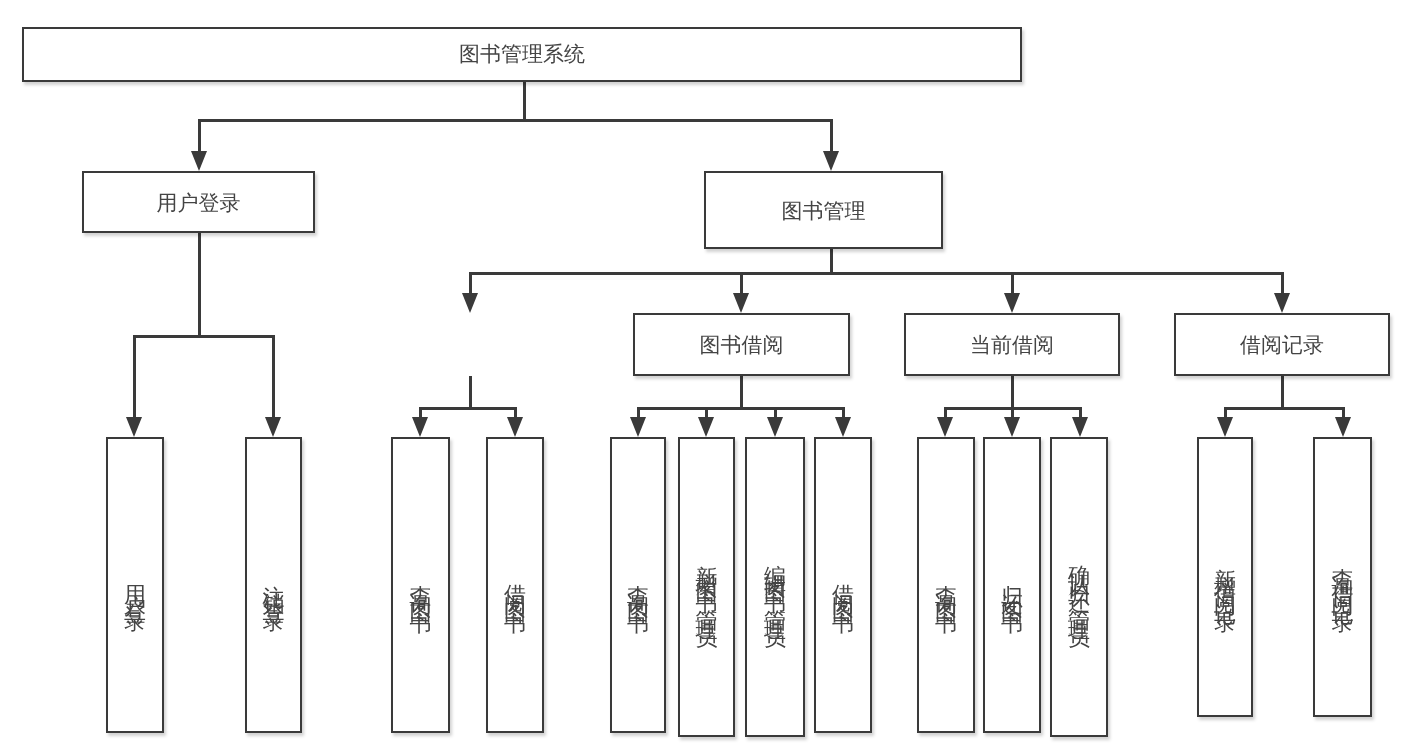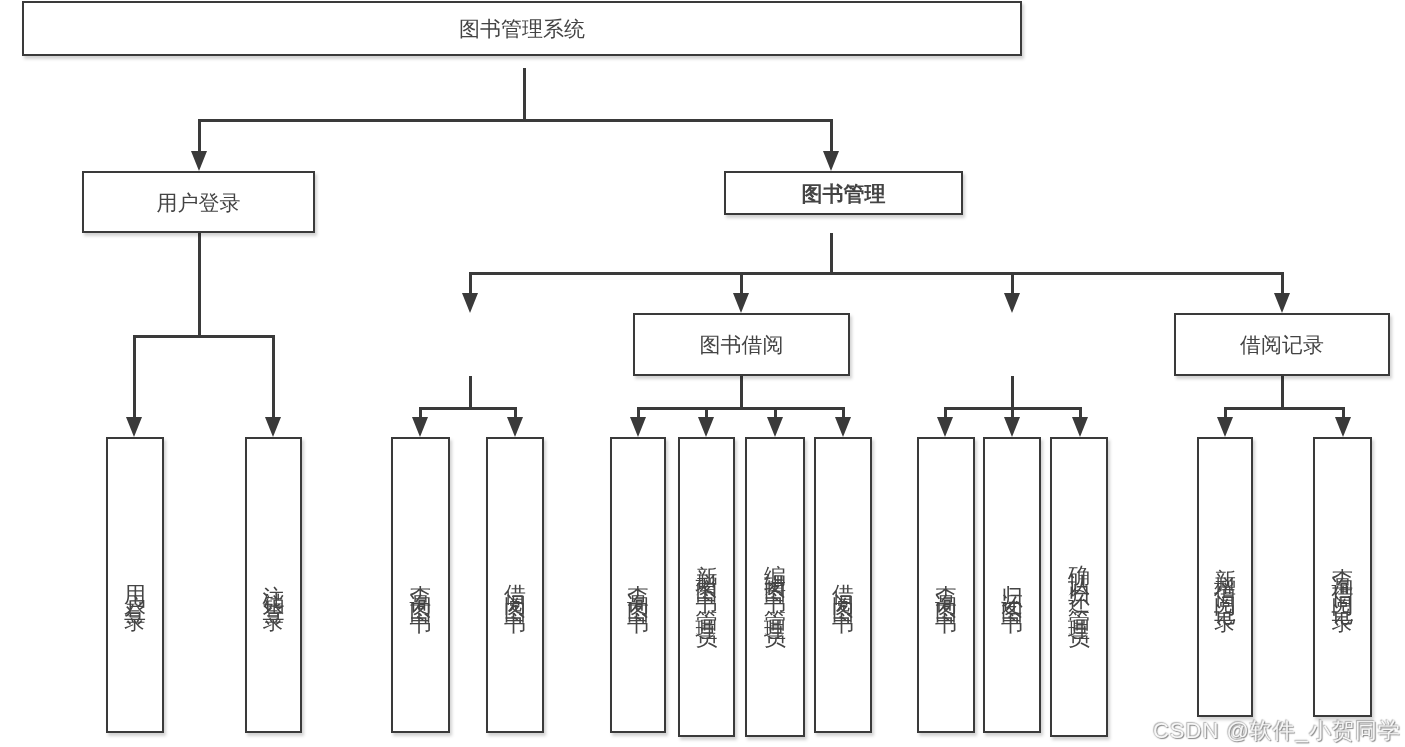--- a/index.html
+++ b/index.html
@@ -31,21 +31,20 @@
     position:absolute; white-space:nowrap;
     font-size:22px; letter-spacing:1px;
     color:#f7f7f7;
     text-shadow:1px 1px 1px #8a8a8a,-1px -1px 1px #b9b9b9,0 0 2px #9a9a9a;
   }
 </style>
 </head>
 <body>
 
 <div class="stage" id="stage">
-  <div class="watermark" style="top:716px; right:4px;">CSDN @软件_小贺同学</div>
 <div class="vline" style="left: 522.5px; top: 68px; width: 3px; height: 53px;"></div>
     <div class="hline" style="left: 197.5px; top: 118.5px; width: 635px; height: 3px;"></div>
     <div class="vline" style="left: 197.5px; top: 120px; width: 3px; height: 37px;"></div>
     <div class="arrowhead" style="left: 191px; top: 151px;"></div>
     <div class="vline" style="left: 829.5px; top: 120px; width: 3px; height: 37px;"></div>
     <div class="arrowhead" style="left: 823px; top: 151px;"></div>
     <div class="vline" style="left: 197.5px; top: 233px; width: 3px; height: 104px;"></div>
     <div class="hline" style="left: 132.5px; top: 334.5px; width: 142px; height: 3px;"></div>
     <div class="vline" style="left: 132.5px; top: 336px; width: 3px; height: 87px;"></div>
     <div class="arrowhead" style="left: 126px; top: 417px;"></div>
@@ -84,33 +83,33 @@
     <div class="vline" style="left: 1010.5px; top: 408px; width: 3px; height: 15px;"></div>
     <div class="arrowhead" style="left: 1004px; top: 417px;"></div>
     <div class="vline" style="left: 1078.5px; top: 408px; width: 3px; height: 15px;"></div>
     <div class="arrowhead" style="left: 1072px; top: 417px;"></div>
     <div class="vline" style="left: 1280.5px; top: 376px; width: 3px; height: 33px;"></div>
     <div class="hline" style="left: 1223.5px; top: 406.5px; width: 121px; height: 3px;"></div>
     <div class="vline" style="left: 1223.5px; top: 408px; width: 3px; height: 15px;"></div>
     <div class="arrowhead" style="left: 1217px; top: 417px;"></div>
     <div class="vline" style="left: 1341.5px; top: 408px; width: 3px; height: 15px;"></div>
     <div class="arrowhead" style="left: 1335px; top: 417px;"></div>
-    <div class="node" style="left: 22px; top: 1px; width: 1000px; height: 55px;">
+    <div class="node" style="left: 22px; top: 27px; width: 1000px; height: 55px; font-family: Liberation Serif, serif;">
       <span class="lbl">图书管理系统</span>
     </div>
     <div class="node" style="left: 82px; top: 171px; width: 233px; height: 62px;">
       <span class="lbl">用户登录</span>
     </div>
     <div class="node vert" style="left: 106px; top: 437px; width: 58px; height: 296px;">
       <span class="lbl">用户登录</span>
     </div>
     <div class="node vert" style="left: 245px; top: 437px; width: 57px; height: 296px;">
       <span class="lbl">注销登录</span>
     </div>
-    <div class="node" style="left: 724px; top: 171px; width: 239px; height: 44px; font-weight: bold;">
+    <div class="node" style="left: 704px; top: 171px; width: 239px; height: 78px;">
       <span class="lbl">图书管理</span>
     </div>
     <div class="node vert" style="left: 391px; top: 437px; width: 59px; height: 296px;">
       <span class="lbl">查询图书</span>
     </div>
     <div class="node vert" style="left: 486px; top: 437px; width: 58px; height: 296px;">
       <span class="lbl">借阅图书</span>
     </div>
     <div class="node" style="left: 633px; top: 313px; width: 217px; height: 63px; text-align: right;">
       <span class="lbl">图书借阅</span>
@@ -120,20 +119,23 @@
     </div>
     <div class="node vert" style="left: 678px; top: 437px; width: 57px; height: 300px;">
       <span class="lbl">新增图书（管理员）</span>
     </div>
     <div class="node vert" style="left: 745px; top: 437px; width: 60px; height: 300px;">
       <span class="lbl">编辑图书（管理员）</span>
     </div>
     <div class="node vert" style="left: 814px; top: 437px; width: 58px; height: 296px;">
       <span class="lbl">借阅图书</span>
     </div>
+    <div class="node" style="left: 904px; top: 313px; width: 216px; height: 63px;">
+      <span class="lbl">当前借阅</span>
+    </div>
     <div class="node vert" style="left: 917px; top: 437px; width: 58px; height: 296px;">
       <span class="lbl">查询图书</span>
     </div>
     <div class="node vert" style="left: 983px; top: 437px; width: 58px; height: 296px;">
       <span class="lbl">归还图书</span>
     </div>
     <div class="node vert" style="left: 1050px; top: 437px; width: 58px; height: 300px;">
       <span class="lbl">确认归还（管理员）</span>
     </div>
     <div class="node" style="left: 1174px; top: 313px; width: 216px; height: 63px;">

